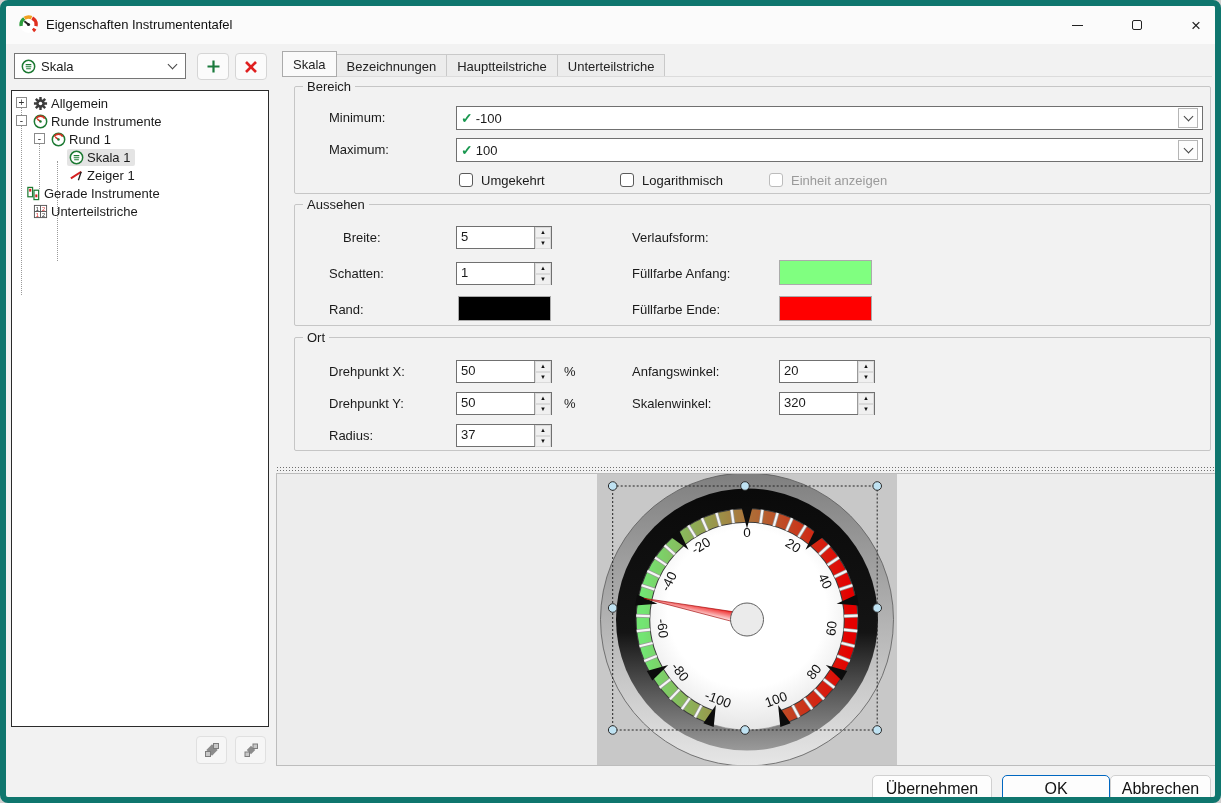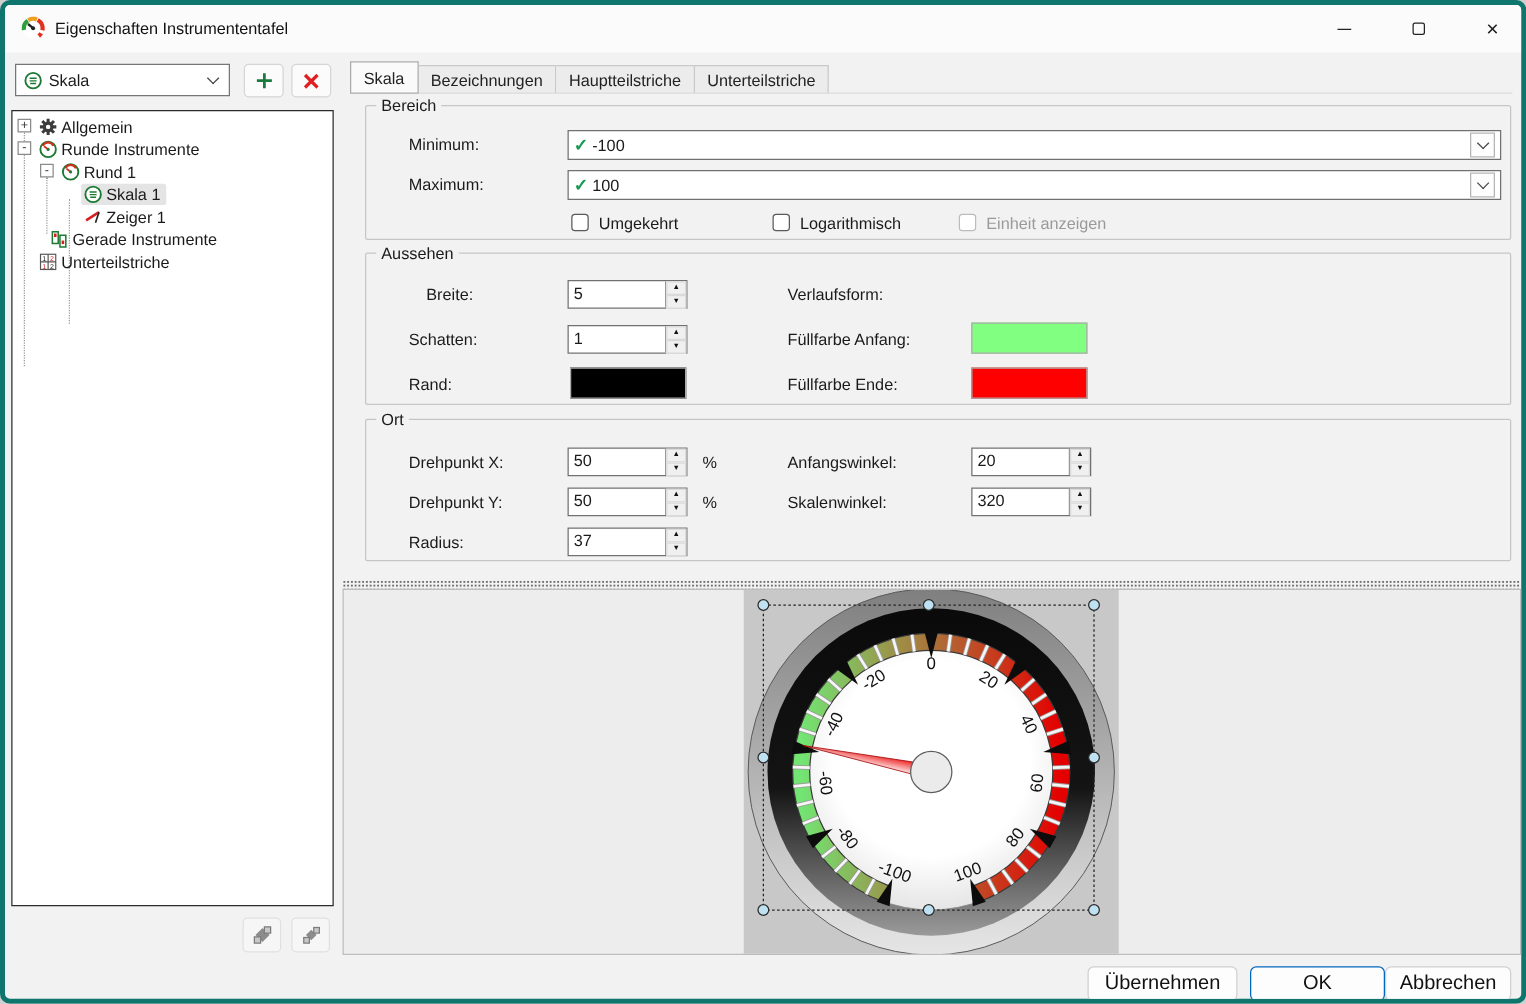--- a/index.html
+++ b/index.html
@@ -1,17 +1,17 @@
 <!DOCTYPE html>
 <html><head>
 <meta charset="utf-8">
 <style>
   html,body{margin:0;padding:0;background:#cfcfcf;font-family:"Liberation Sans",sans-serif;}
   *{box-sizing:border-box;}
-  .window{position:relative;width:1221px;height:803px;background:#f2f2f2;border:4px solid #0f766e;
+  .window{position:relative;width:1221px;height:803px;background:#f2f2f2;border:6px solid #0f766e;
           border-radius:8px;overflow:hidden;font-size:13px;color:#1a1a1a;padding-left:24px;}
   
   .titlebar{position:absolute;left:0;top:0;width:100%;height:38px;background:#fbfbfb;}
   .title-icon{position:absolute;left:13px;top:9px;width:19px;height:19px;}
   .title-text{position:absolute;left:40px;top:11px;font-size:13px;color:#111;}
   .win-btn{position:absolute;top:0;width:46px;height:38px;display:flex;align-items:center;justify-content:center;}
   .glyph-min{width:11px;height:1px;background:#222;}
   .glyph-max{width:10px;height:10px;border:1.2px solid #222;border-radius:2px;}
   .glyph-close{font-size:17px;color:#222;line-height:1;}
   
@@ -187,21 +187,21 @@
         <span class="sel-wrap">
           <span style="display:flex">
             <svg width="15" height="15" viewBox="0 0 16 16">
               <line x1="2" y1="11" x2="13" y2="4" stroke="#d42020" stroke-width="2.2"></line>
               <line x1="10" y1="13" x2="13" y2="4" stroke="#222" stroke-width="1.4"></line>
             </svg>
           </span>
           <span class="tree-label">Zeiger 1</span>
         </span>
       </div>
-      <div class="tree-row" style="left: 28px; top: 93px;">
+      <div class="tree-row" style="left: 12px; top: 93px;">
         <span class="sel-wrap">
           <span style="display:flex">
             <svg width="15" height="15" viewBox="0 0 16 16">
               <rect x="2" y="1.5" width="5" height="10" fill="#fff" stroke="#1d7a33" stroke-width="1.3"></rect>
               <rect x="3.4" y="3" width="2.2" height="3" fill="#d42020"></rect>
               <rect x="8.5" y="4.5" width="5" height="10" fill="#fff" stroke="#1d7a33" stroke-width="1.3"></rect>
               <rect x="9.9" y="9" width="2.2" height="3" fill="#d42020"></rect>
             </svg>
           </span>
           <span class="tree-label">Gerade Instrumente</span>

